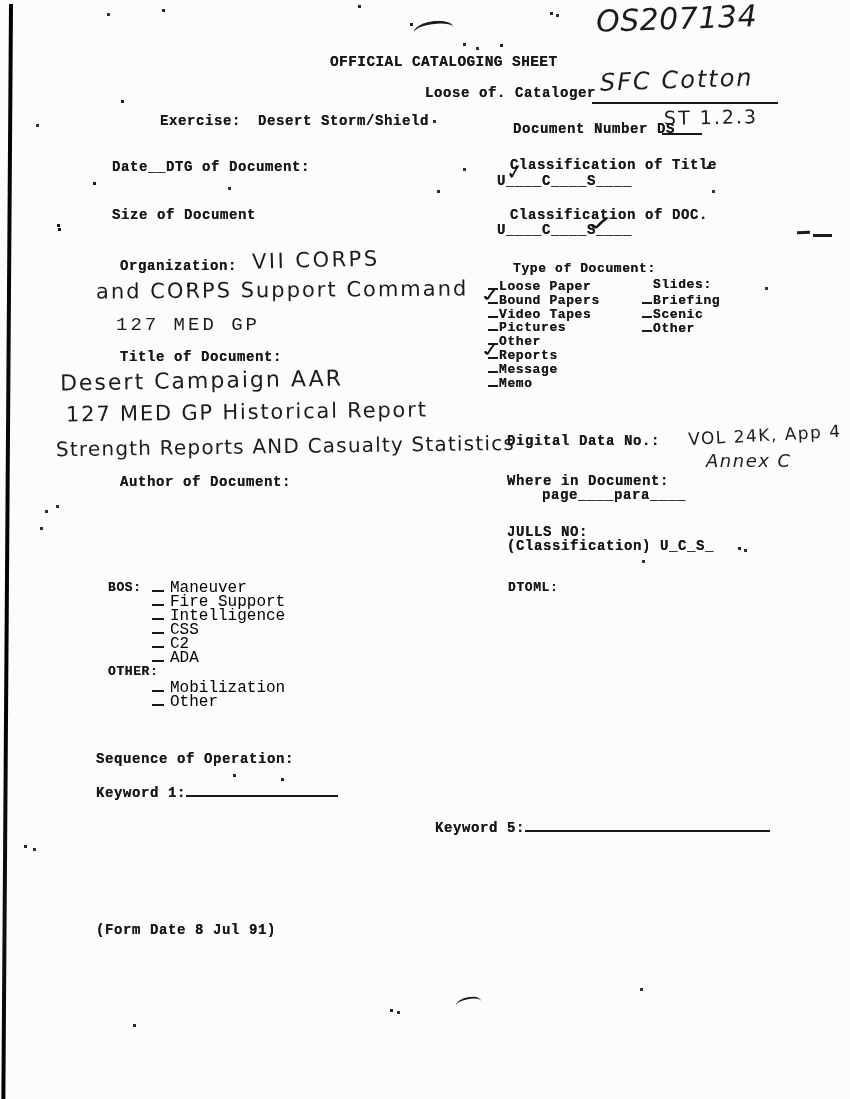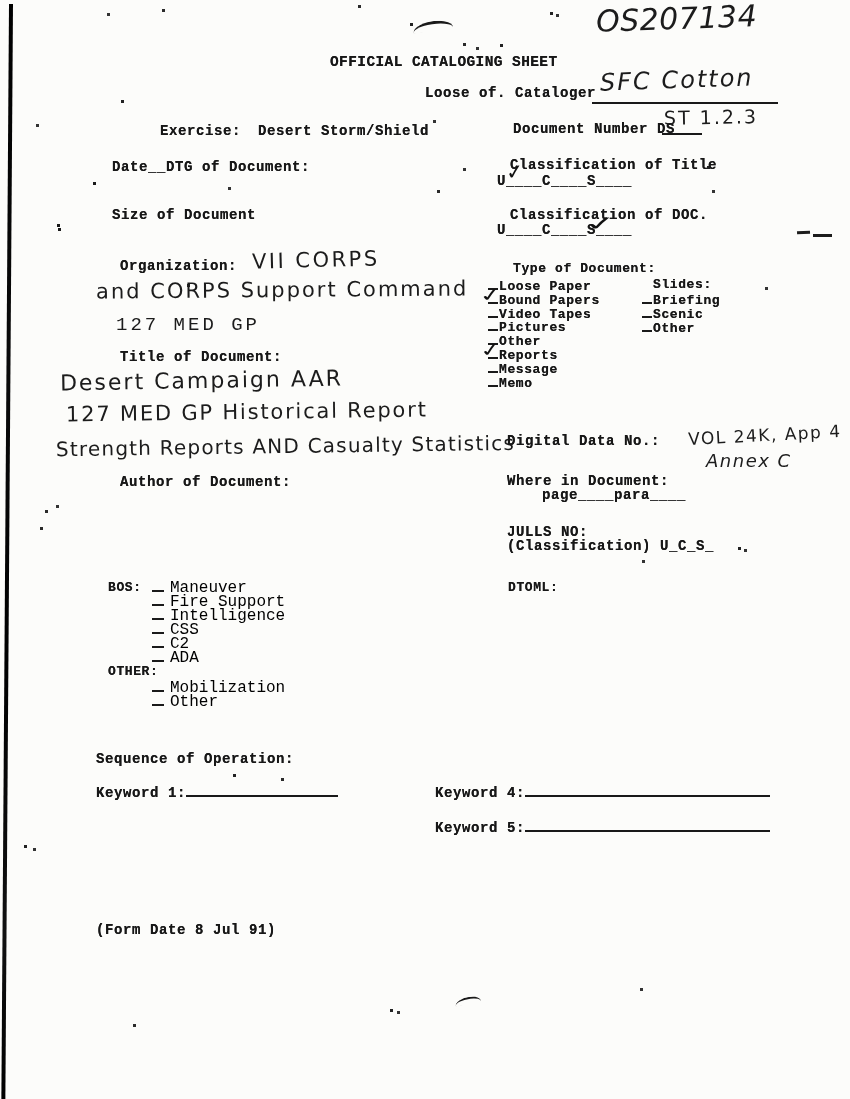--- a/index.html
+++ b/index.html
@@ -72,21 +72,21 @@
   <div class="squiggle" style="left:455px; top:997px; width:26px; height:6px; transform:rotate(-7deg); border-top-width:2.5px;"></div>
   <div class="dashmark" style="left:797px; top:231px; width:13px; height:2.5px; transform:rotate(-3deg);"></div>
   <div class="dashmark" style="left:813px; top:234px; width:19px; height:3px;"></div>
 
   <div class="hw" style="left:596px; top:4px; font-size:30px; font-style:italic; letter-spacing:0.5px; transform:rotate(-2deg);">OS207134</div>
   <div class="t" style="left:330px; top:55px; font-size:14.5px; letter-spacing:0.4px;">OFFICIAL CATALOGING SHEET</div>
   <div class="t" style="left:425px; top:86px;">Loose of. Cataloger</div>
   <div class="hw" style="left:600px; top:68px; font-size:24px; font-style:italic; letter-spacing:2px; transform:rotate(-2deg);">SFC Cotton</div>
   <div class="wline" style="left:592px; top:102px; width:186px;"></div>
 
-  <div class="t" style="left:112px; top:124px;padding-left:48px;"><span>Exercise:</span><span style="margin-left:17px;">Desert Storm/Shield</span></div>
+  <div class="t" style="left:112px; top:114px;padding-left:48px;"><span>Exercise:</span><span style="margin-left:17px;">Desert Storm/Shield</span></div>
   <div class="t" style="left:513px; top:122px;">Document Number DS</div>
   <div class="hw" style="left:664px; top:108px; font-size:19px; letter-spacing:2px; transform:rotate(-1deg);">ST 1.2.3</div>
   <div class="wline" style="left:662px; top:133px; width:40px;"></div>
 
   <div class="t" style="left:112px; top:160px;">Date__DTG of Document:</div>
   <div class="t" style="left:112px; top:208px;">Size of Document</div>
 
   <div class="t" style="left:510px; top:158px;">Classification of Title</div>
   <div class="t" style="left:497px; top:174px;">U____C____S____</div>
   <div class="check" style="left:506px; top:162px; font-size:21px; transform:rotate(-6deg);">✓</div>
@@ -150,20 +150,19 @@
   <div class="rowlist" style="left:152px; top:679px;">
     <div class="bosrow"><span class="blank w12"></span><span class="lbl">Mobilization</span></div>
     <div class="bosrow"><span class="blank w12"></span><span class="lbl">Other</span></div>
   </div>
 
   <div class="t small" style="left:508px; top:581px;">DTOML:</div>
 
   <div class="t" style="left:96px; top:752px;">Sequence of Operation:</div>
 
   <div class="t" style="left:96px; top:784px;"><span>Keyword 1:</span><span class="kline" style="width:152px;"></span></div>
-  <div class="t" style="left:435px; top:784px;"><span>Keyword 4:</span><span class="kline" style="width:245px;"></span></div>
 
   <div class="t" style="left:435px; top:819px;"><span>Keyword 5:</span><span class="kline" style="width:245px;"></span></div>
 
 
   <div class="t" style="left:96px; top:923px;">(Form Date 8 Jul 91)</div>
 
 </div>
 
 </body></html>

